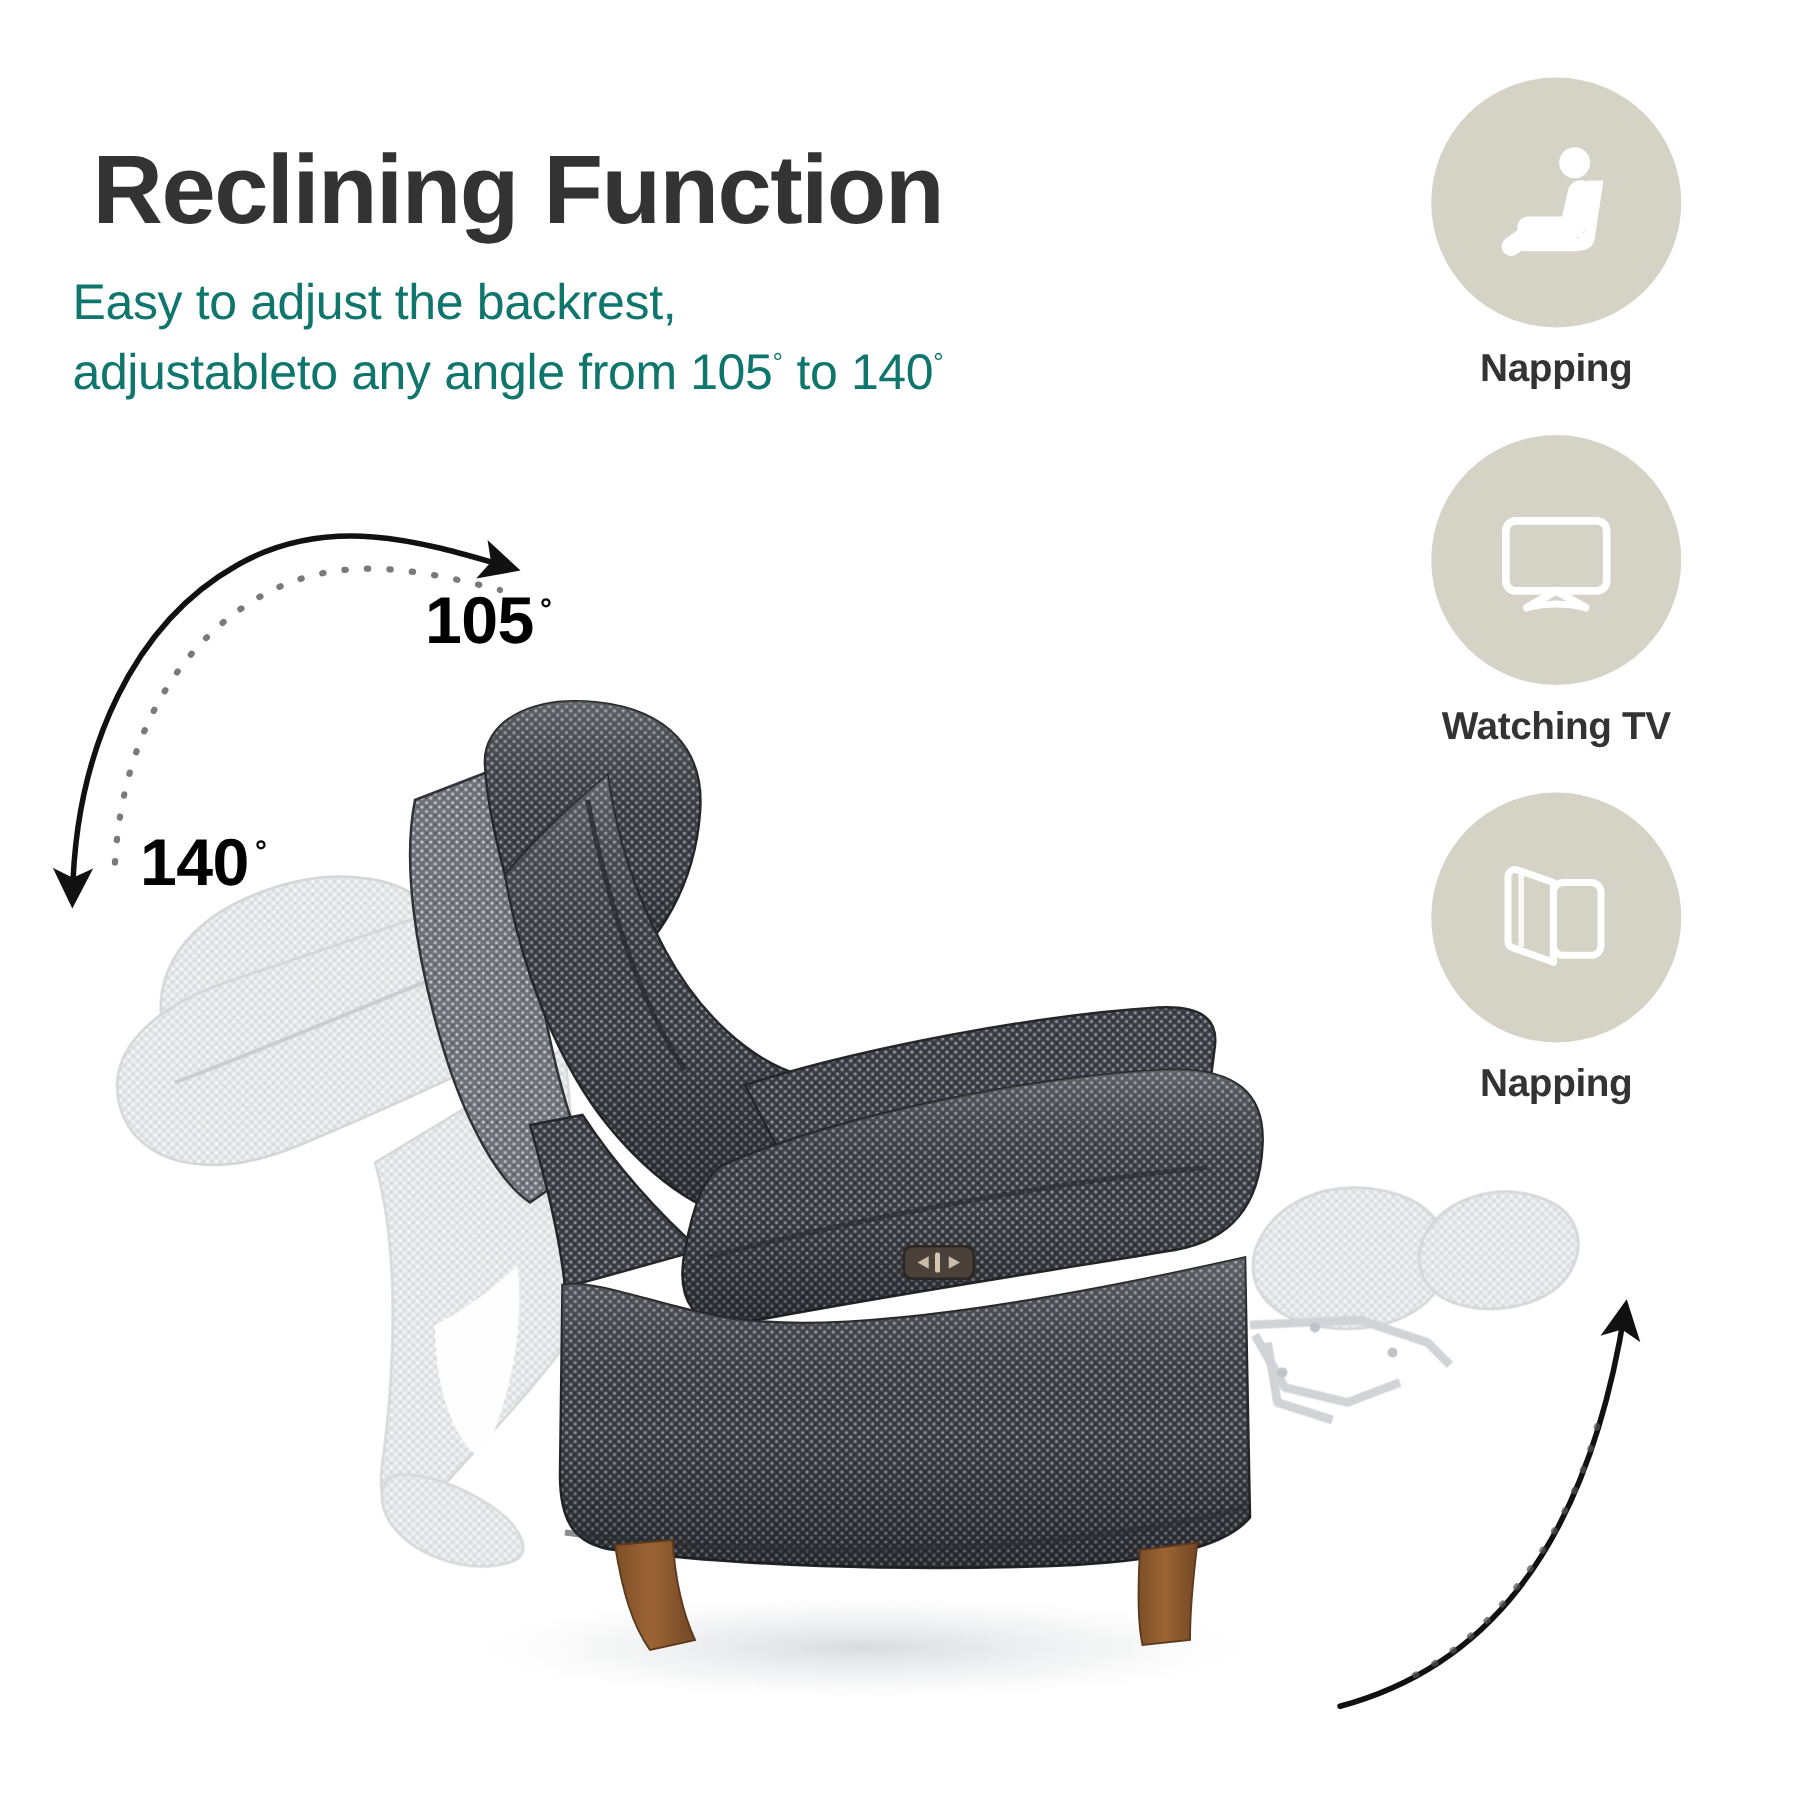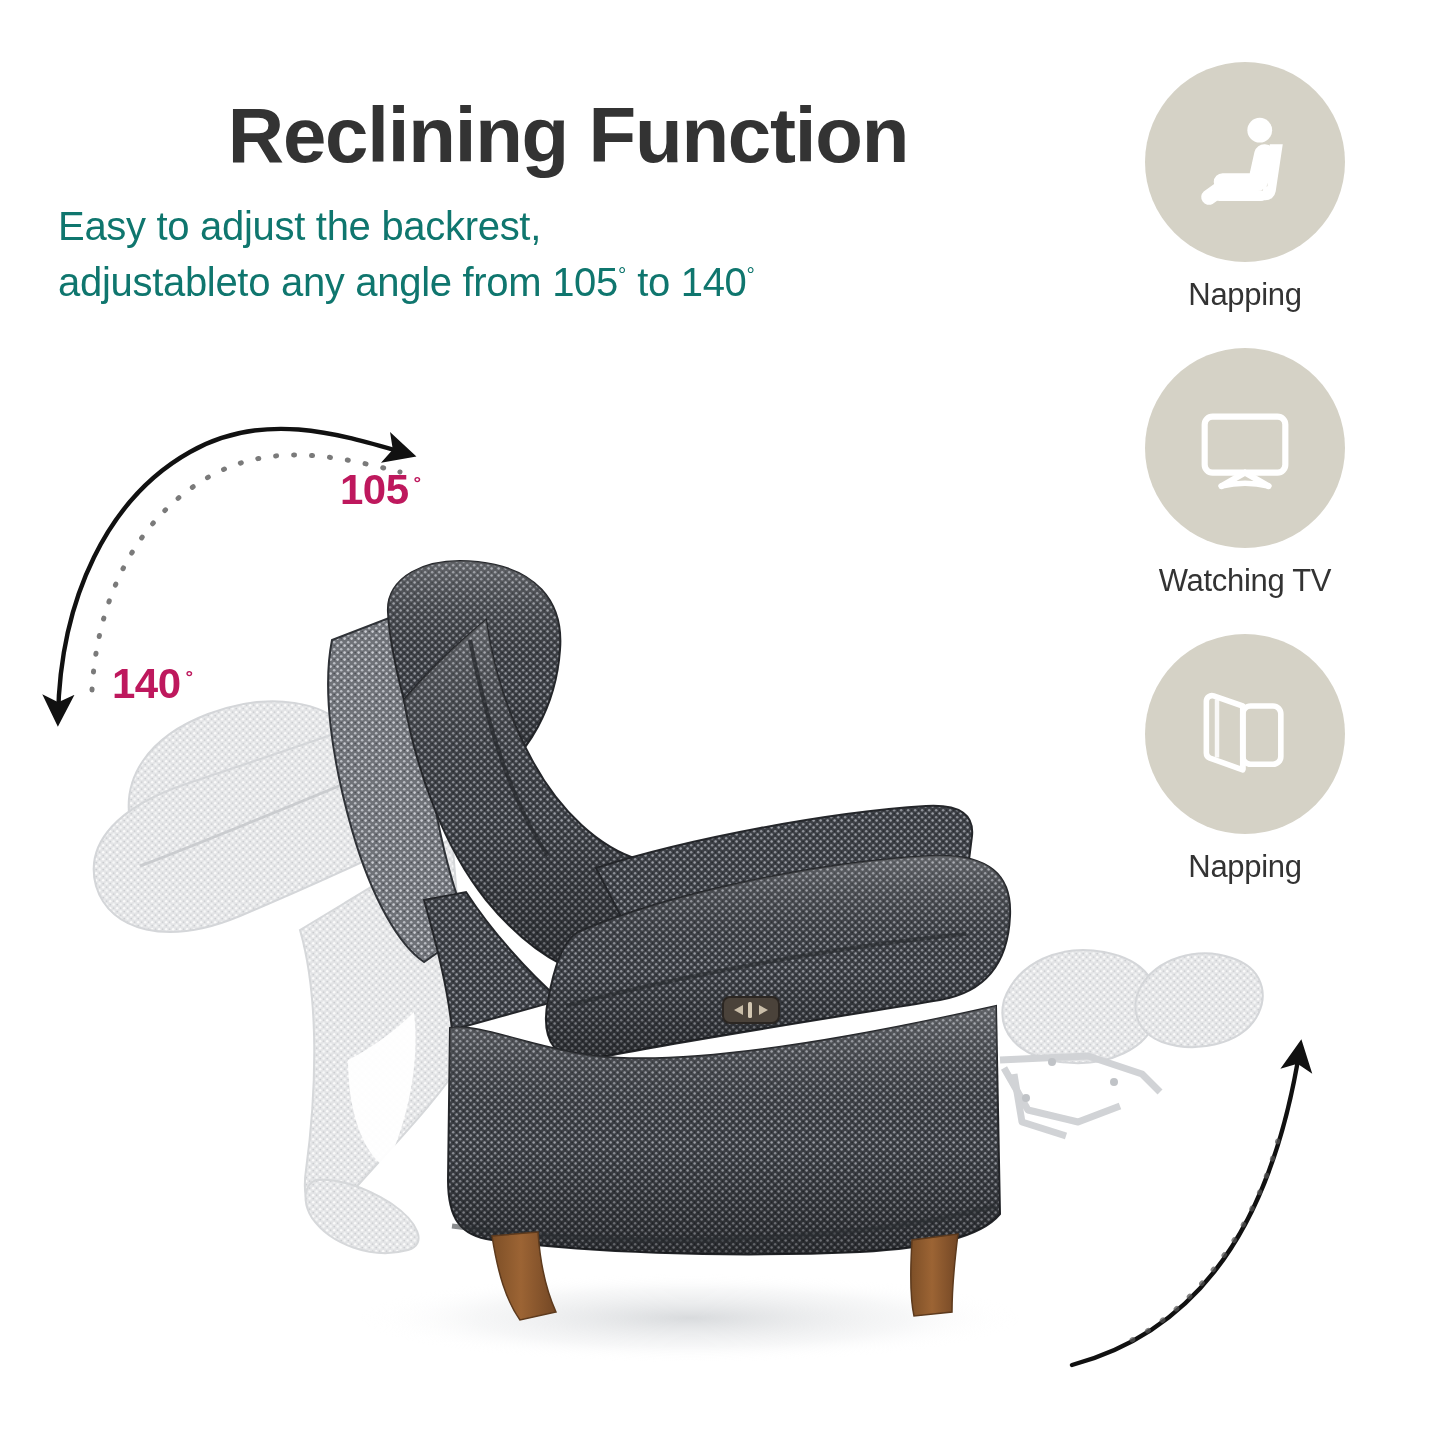--- a/index.html
+++ b/index.html
@@ -11,45 +11,45 @@
     color:#333333;
     overflow:hidden;
     position:relative;
   }
   #stage{position:relative;width:1445px;height:1445px;overflow:hidden;background:#fff;}
 
   
   .header{position:absolute;left:58px;top:96px;width:1020px;}
   .title{
     font-size:78px;font-weight:700;letter-spacing:-1.2px;
-    color:#333333;line-height:1.02;margin:0;white-space:nowrap;text-align:center;
+    color:#333333;line-height:1.02;margin:16px;white-space:nowrap;
   }
   .subtitle{
     margin:22px 0 0 0;font-size:40px;font-weight:400;line-height:1.42;
     color:#0f766e;letter-spacing:-0.3px;white-space:nowrap;
   }
   .sub-line{display:block;}
   .deg-sup{font-size:0.52em;vertical-align:super;line-height:0;letter-spacing:0;}
 
   
   .features{position:absolute;left:1140px;top:62px;width:210px;}
   .feature{width:210px;margin-bottom:36px;text-align:center;}
   .feature-circle{
     width:200px;height:200px;border-radius:50%;
     background:#d5d2c6;margin:0 auto;
     display:flex;align-items:center;justify-content:center;
   }
   .feature-label{
-    margin-top:16px;font-size:31px;font-weight:400;color:#333333;
+    margin-top:16px;font-size:31px;font-weight:700;color:#333333;
     letter-spacing:-0.3px;line-height:1.1;
   }
 
   
   .angle-label{
-    position:absolute;font-size:42px;font-weight:700;color:#be185d;
+    position:absolute;font-size:53px;font-weight:700;color:#000000;
     letter-spacing:-0.5px;white-space:nowrap;
   }
   .angle-label .deg{
     font-size:0.45em;vertical-align:super;line-height:0;
     padding-left:5px;font-weight:600;
   }
   #angle-105{left:340px;top:466px;}
   #angle-140{left:76px;top:660px;margin-left:36px;}
 
   

